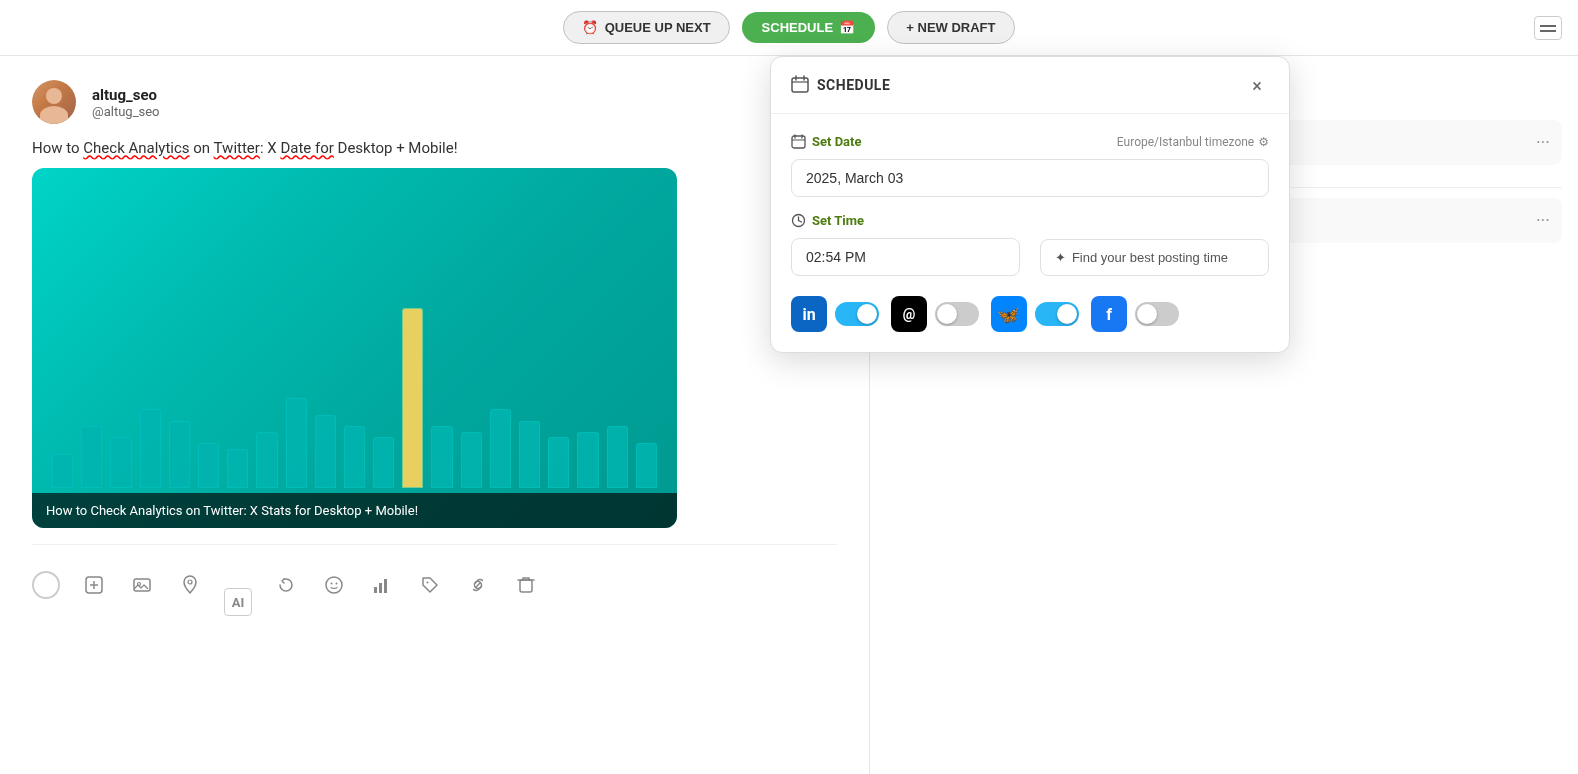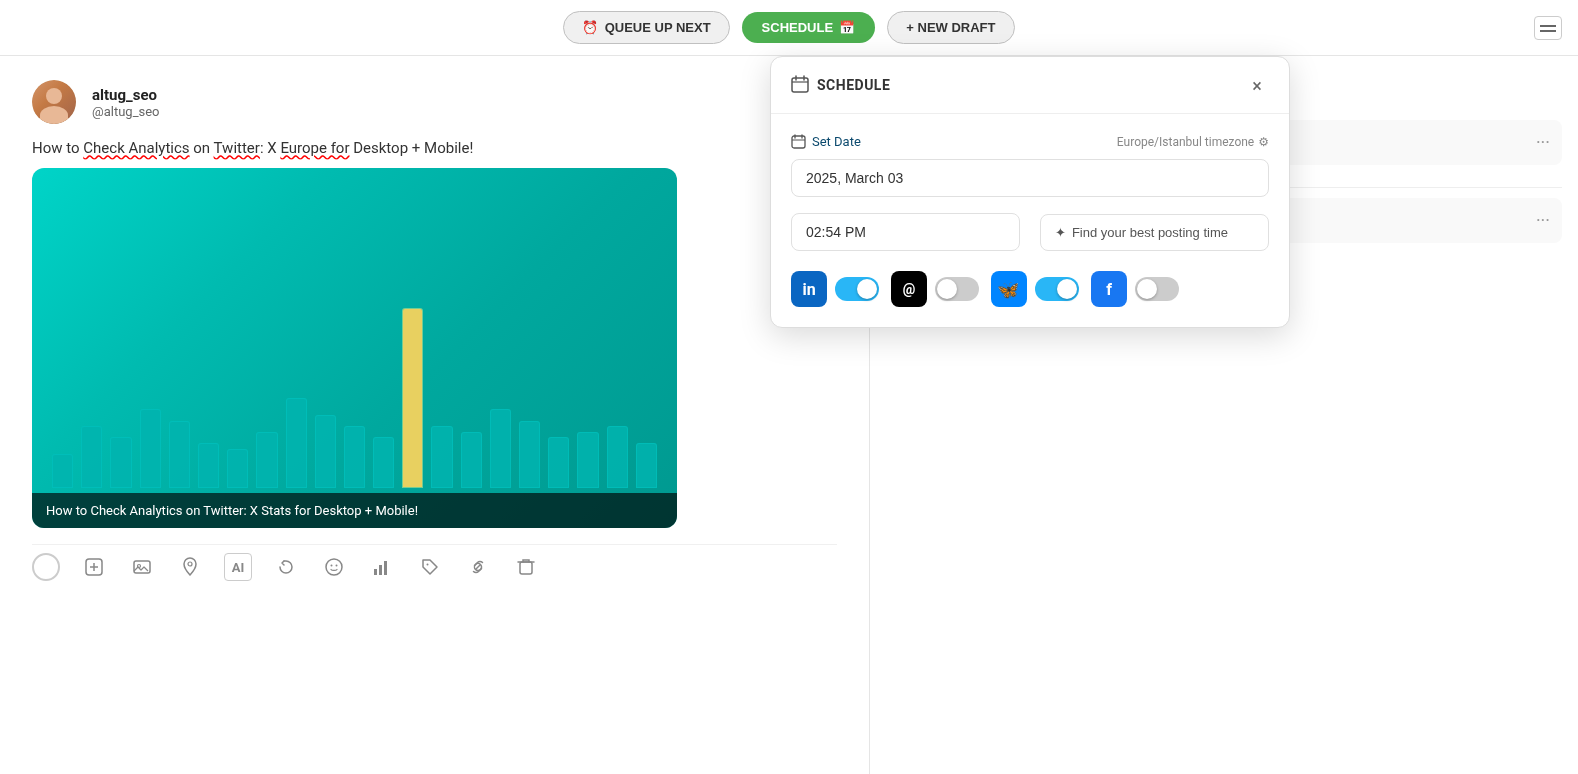--- a/index.html
+++ b/index.html
@@ -406,22 +406,22 @@
       align-items: center;
       justify-content: space-between;
       margin-bottom: 10px;
     }
 
     .field-label {
       display: flex;
       align-items: center;
       gap: 6px;
       font-size: 13px;
-      font-weight: 400;
-      color: #0c4a6e;
+      font-weight: 700;
+      color: #4d7c0f;
     }
 
     .timezone-label {
       font-size: 12px;
       color: #888;
       display: flex;
       align-items: center;
       gap: 4px;
       text-align: right;
     }
@@ -578,21 +578,21 @@
       <div class="avatar">
         <div class="avatar-img"></div>
       </div>
       <div class="user-names">
         <span class="username">altug_seo</span>
         <span class="handle">@altug_seo</span>
       </div>
     </div>
 
     <div class="post-text">
-      How to <span class="underline-red">Check Analytics</span> on <span class="underline-red">Twitter</span>: X <span class="underline-red">Europe for</span> Desktop + Mobile!
+      How to <span class="underline-red">Check Analytics</span> on <span class="underline-red">Twitter</span>: X <span class="underline-red">Date for</span> Desktop + Mobile!
     </div>
 
 
     <div class="post-image-container">
       <div class="post-image-bg">
         <div class="chart-bars" id="chart-bars">
         <div class="bar" style="height: 33.75px;"></div>
             <div class="bar" style="height: 61.875px;"></div>
             <div class="bar" style="height: 50.625px;"></div>
             <div class="bar" style="height: 78.75px;"></div>
@@ -633,21 +633,21 @@
             <circle cx="7" cy="9" r="1.5" stroke="#888" stroke-width="1.2"></circle>
             <path d="M2 14l4-4 3 3 3-3 4 4" stroke="#888" stroke-width="1.2" stroke-linejoin="round"></path>
           </svg>
       </div>
       <div class="toolbar-icon">
         <svg width="18" height="20" viewBox="0 0 18 20" fill="none">
             <path d="M9 1C5.69 1 3 3.69 3 7c0 4.5 6 11 6 11s6-6.5 6-11c0-3.31-2.69-6-6-6z" stroke="#888" stroke-width="1.5"></path>
             <circle cx="9" cy="7" r="2" stroke="#888" stroke-width="1.2"></circle>
           </svg>
       </div>
-      <div class="toolbar-icon" style="font-size:13px;font-weight:700;color:#888;border:1.5px solid #ccc;border-radius:4px;padding:2px 4px;">AI</div>
+      <div class="toolbar-icon" style="font-size:13px;font-weight:700;color:#888;border:1.5px solid #ccc;border-radius:4px;padding:2px 4px;margin-top:35px;">AI</div>
       <div class="toolbar-icon">
         <svg width="20" height="20" viewBox="0 0 20 20" fill="none">
             <path d="M4 10a6 6 0 106-6H8" stroke="#888" stroke-width="1.5" stroke-linecap="round"></path>
             <path d="M8 4L6 6l2 2" stroke="#888" stroke-width="1.5" stroke-linecap="round" stroke-linejoin="round"></path>
             <path d="M16 10H4" stroke="none"></path>
           </svg>
       </div>
       <div class="toolbar-icon">
         <svg width="20" height="20" viewBox="0 0 20 20" fill="none">
             <circle cx="10" cy="10" r="8" stroke="#888" stroke-width="1.5"></circle>
@@ -752,20 +752,30 @@
         <span>Set Date</span>
       </div>
       <div class="timezone-label">
         <span>Europe/Istanbul timezone</span>
         <span>⚙</span>
       </div>
     </div>
 
     <input class="date-input" type="text" value="2025, March 03" style="">
 
+    <div class="field-row">
+      <div class="field-label">
+        <svg width="15" height="15" viewBox="0 0 15 15" fill="none">
+            <circle cx="7.5" cy="7.5" r="6" stroke="#555" stroke-width="1.3"></circle>
+            <line x1="7.5" y1="4" x2="7.5" y2="7.5" stroke="#555" stroke-width="1.3" stroke-linecap="round"></line>
+            <line x1="7.5" y1="7.5" x2="10.5" y2="9" stroke="#555" stroke-width="1.3" stroke-linecap="round"></line>
+          </svg>
+        <span>Set Time</span>
+      </div>
+    </div>
 
     <div class="time-row">
       <input class="time-input" type="text" value="02:54 PM" style="">
       <button class="best-time-btn">
         <span>✦</span>
         <span>Find your best posting time</span>
       </button>
     </div>
 
 

